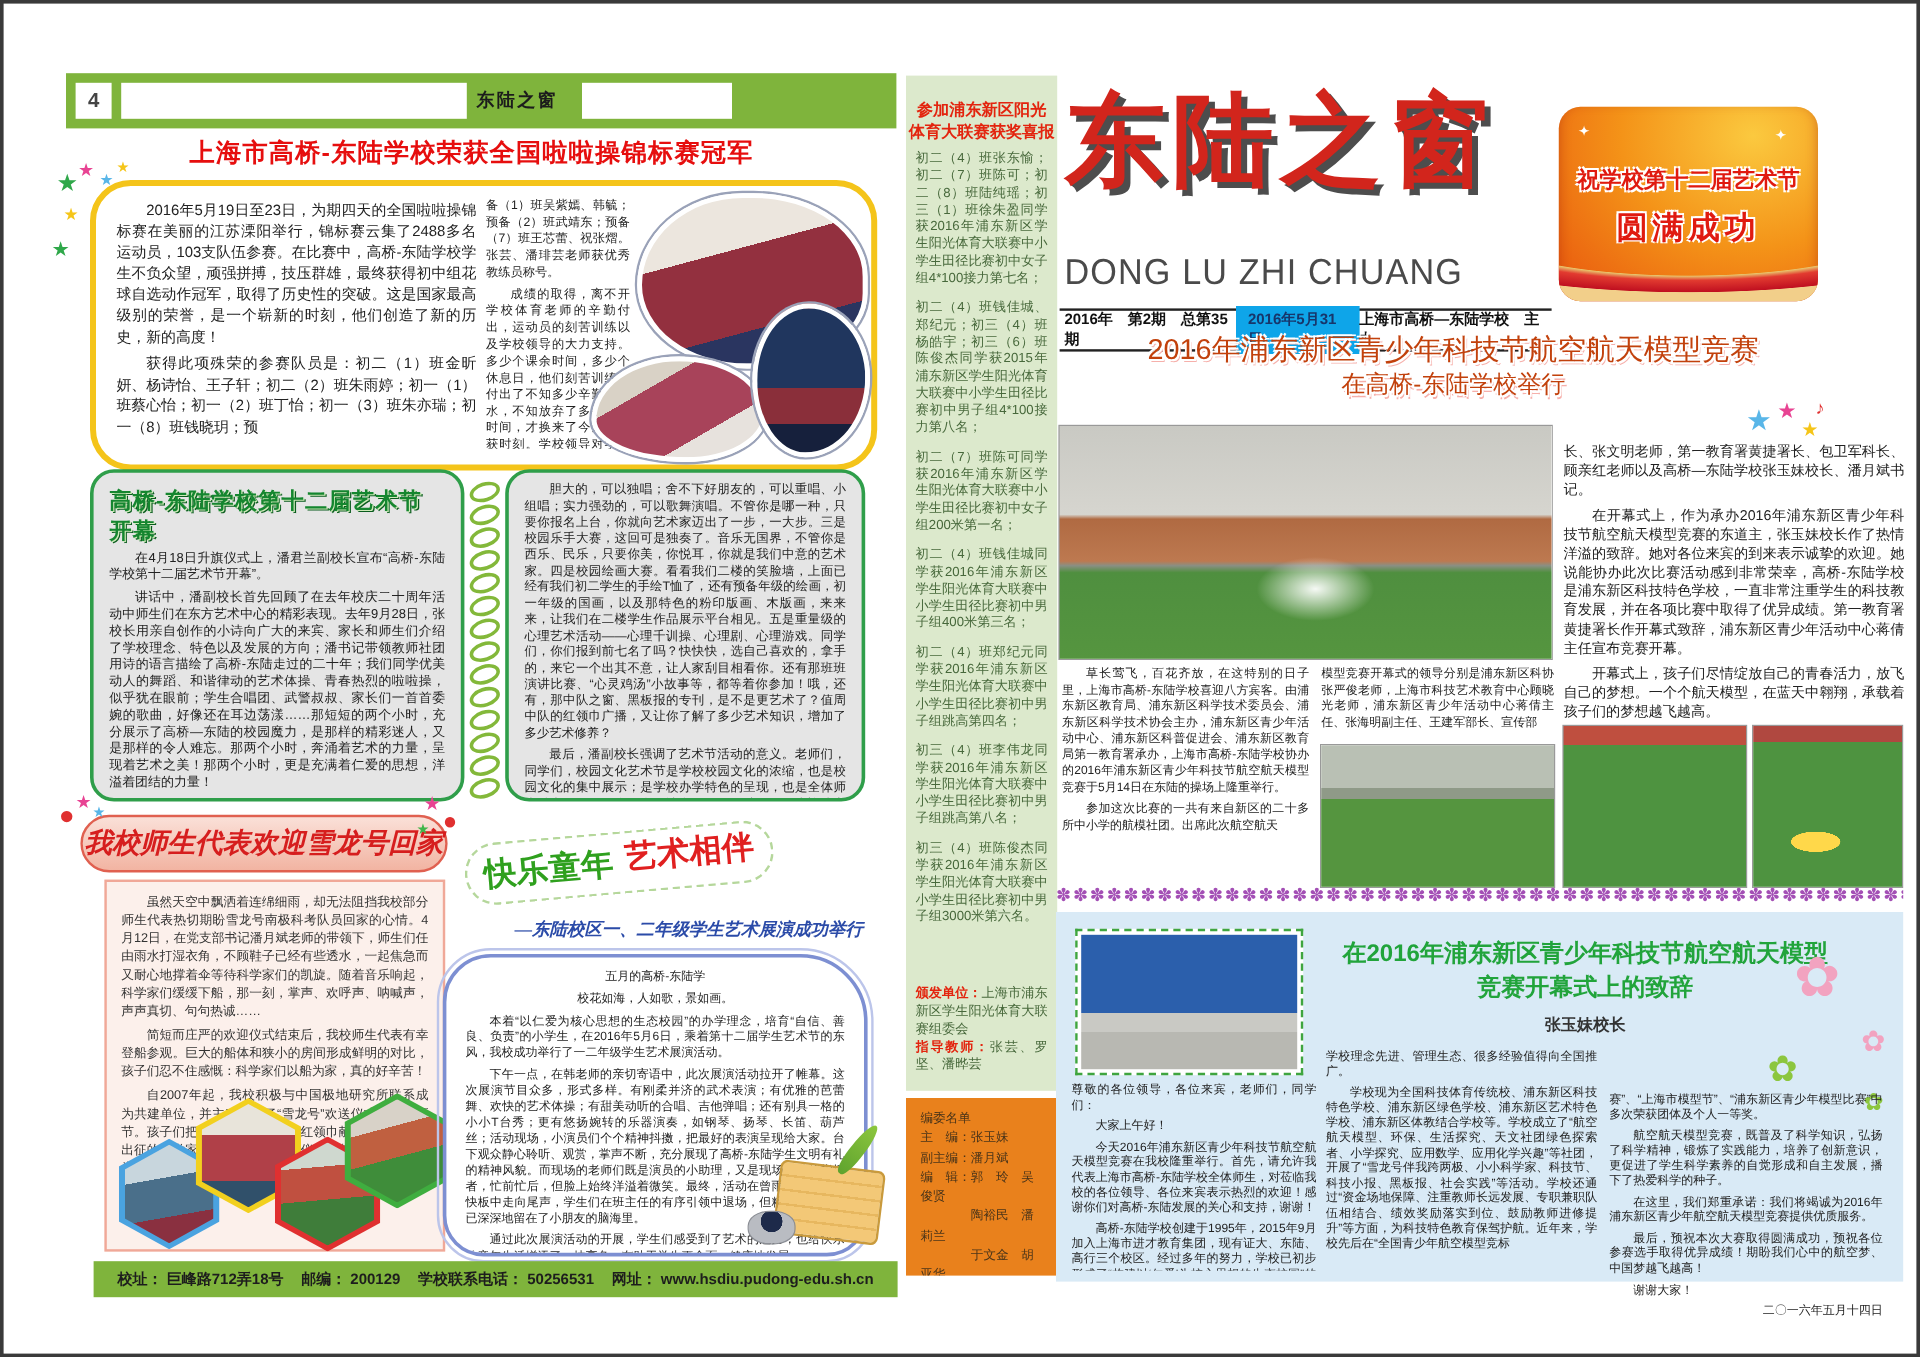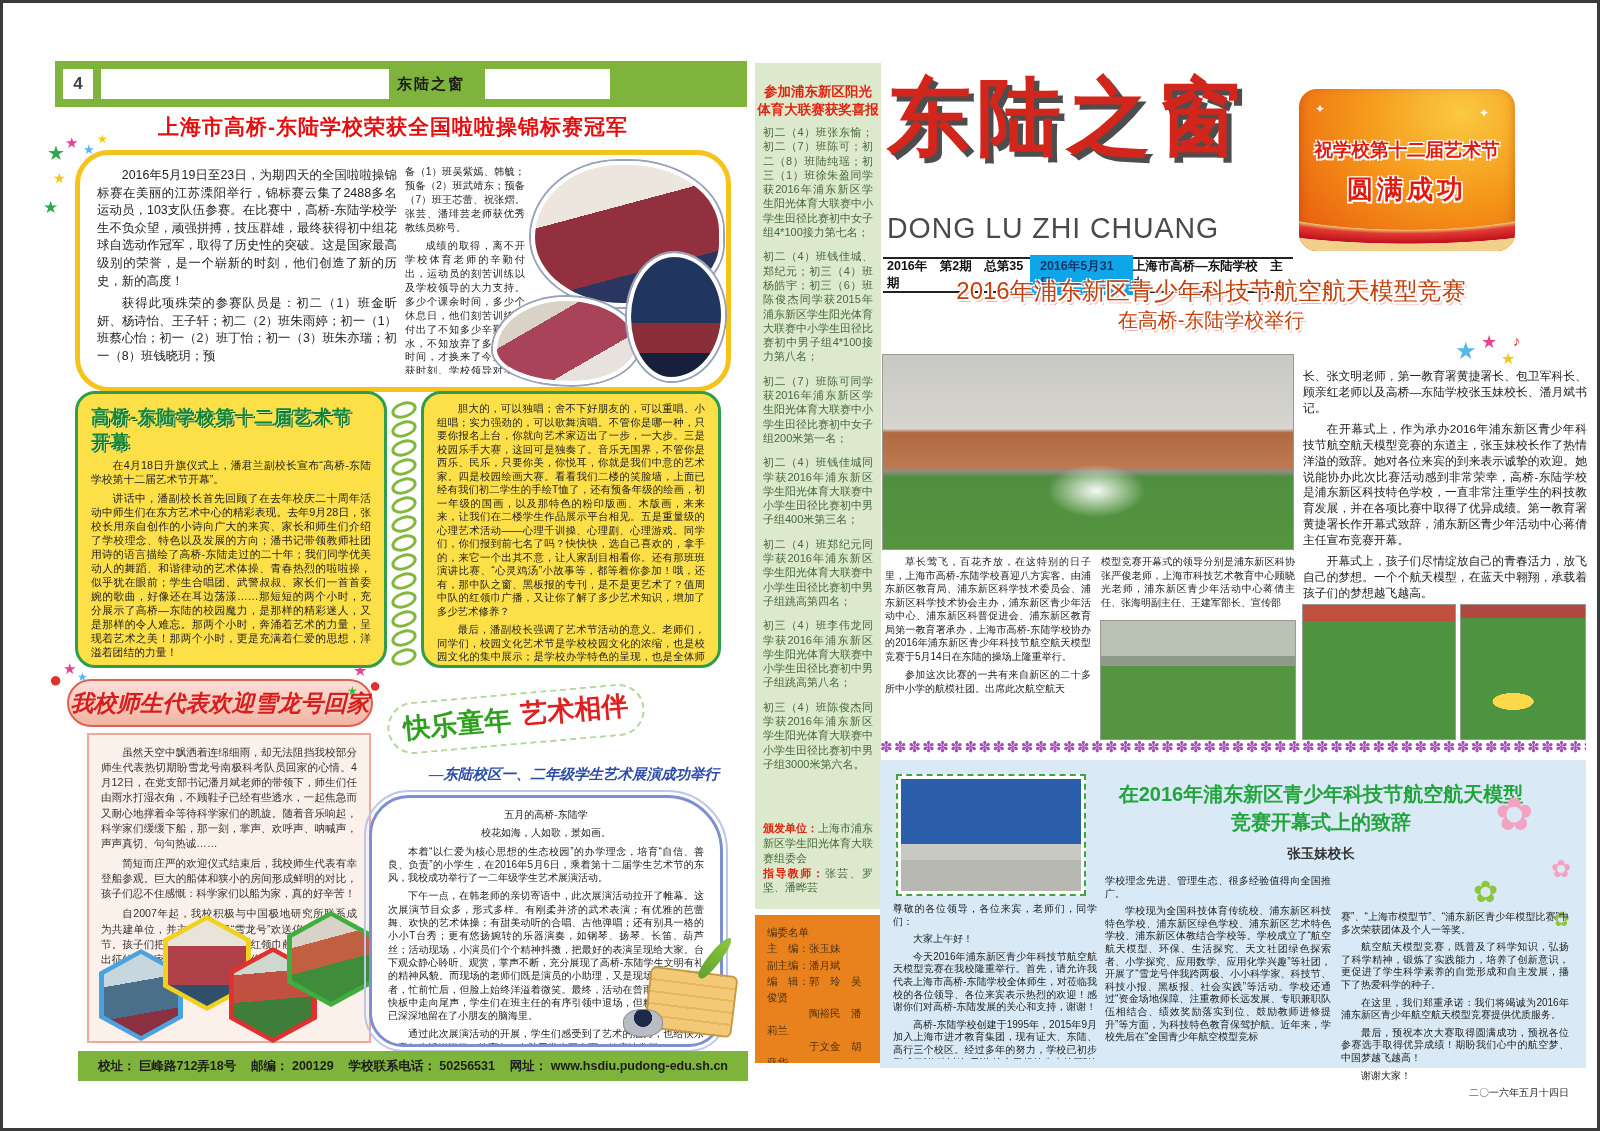--- a/index.html
+++ b/index.html
@@ -20,21 +20,21 @@
               font-size:12.5px;font-weight:bold;color:#1d1d1d;}
 
   
   .a1-title{text-align:center;color:#E60E0E;font-weight:900;font-size:21px;letter-spacing:1px;}
   .ybox{border:5px solid #F4C41A;border-radius:34px;}
   .body-sm{font-size:12.4px;line-height:1.42;color:#222;}
   .body-xs{font-size:10.2px;line-height:1.36;color:#222;}
   .cloudphoto{border:4px solid #fff;box-shadow:0 0 0 2px #9aa2b8;}
 
   
-  .gbox{border:3px solid #2F9E4A;border-radius:20px;background:#fde047;box-sizing:border-box;padding:8px 13px;}
+  .gbox{border:3px solid #2F9E4A;border-radius:20px;background:#e5e5e5;box-sizing:border-box;padding:8px 13px;}
   .a2-title{color:#15862F;font-weight:900;font-size:18.5px;letter-spacing:1px;
             text-shadow:1px 1px 0 #cdeab9,2px 2px 0 #0a5c1e;margin:2px 0 4px;}
   .body-a2{font-size:10.8px;line-height:1.3;color:#222;}
   .ring{width:20px;height:10px;border:3px solid #83B83A;border-radius:50%;margin:3px auto;transform:rotate(-18deg);}
 
   
   .badge{background:linear-gradient(#FAE0D8,#F2B4A2);border:2px solid #E06050;border-radius:24px;
          text-align:center;line-height:44px;color:#D61E1E;font-weight:900;font-size:23px;
          font-family:"DejaVu Serif",serif;font-style:italic;}
   .pinkbox{background:#FCF0EB;border:2px solid #F0A898;box-sizing:border-box;padding:10px 12px;}

